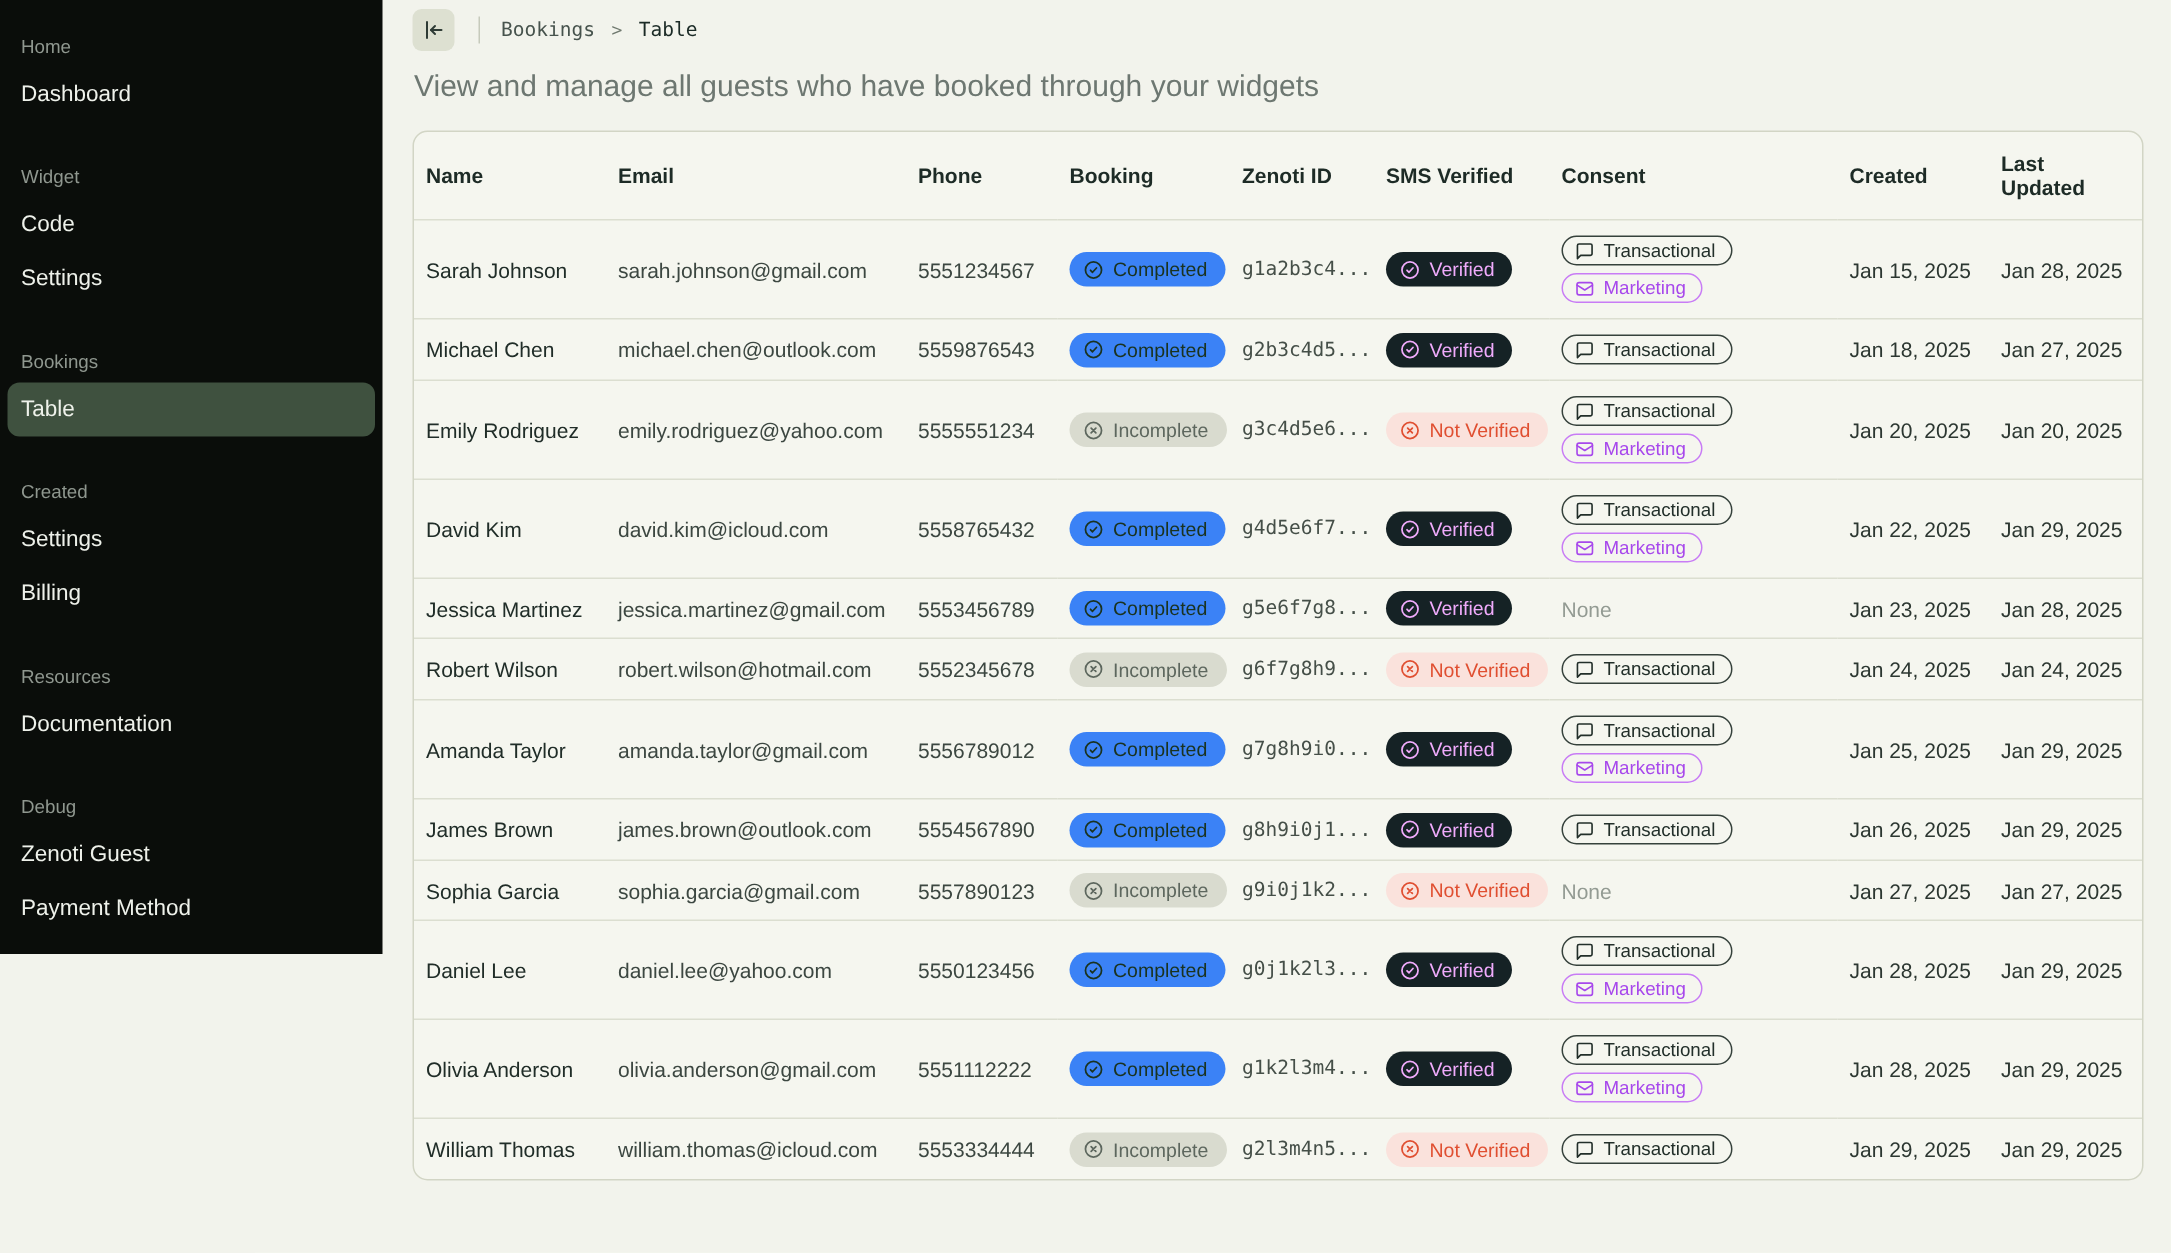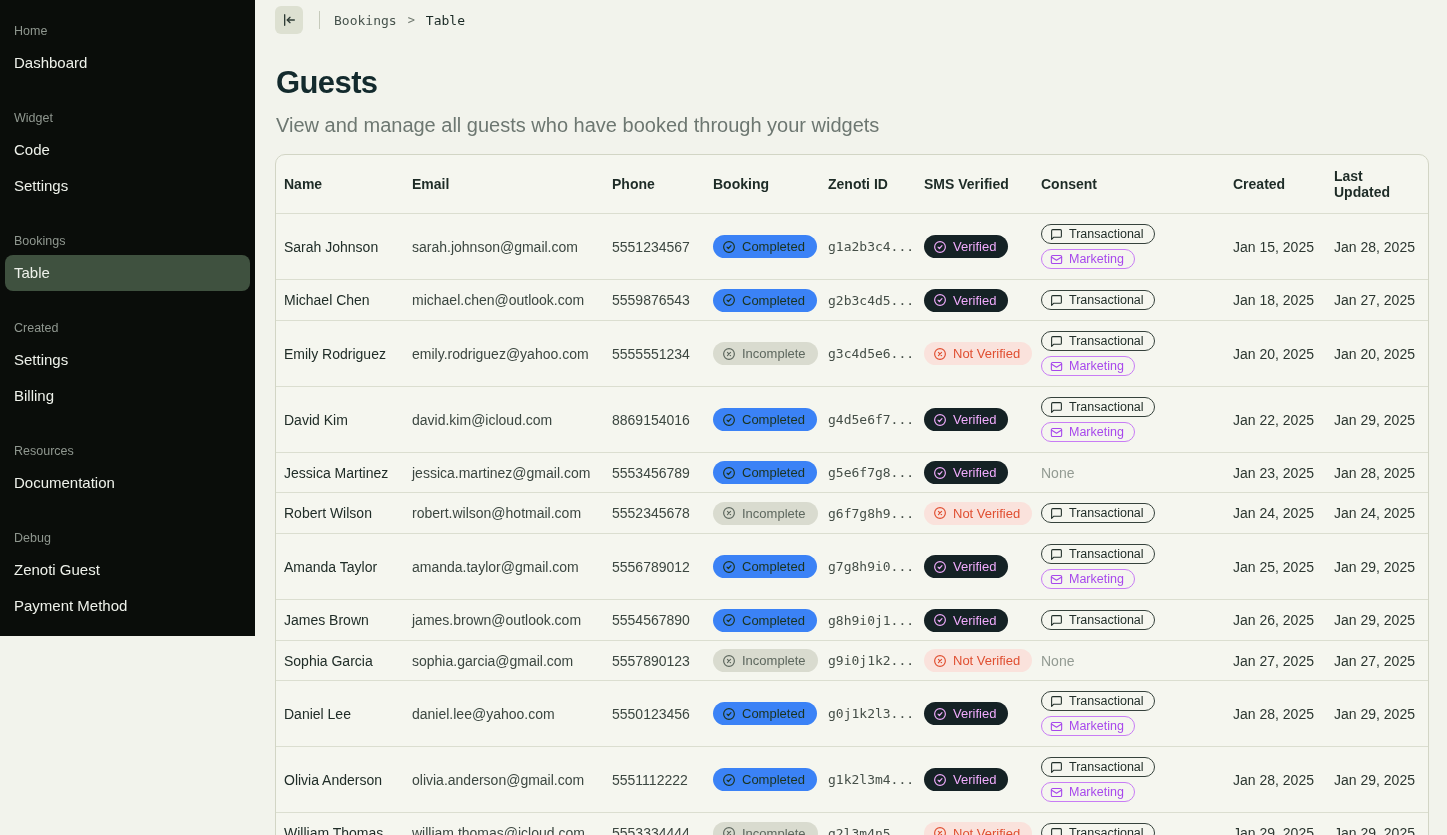--- a/index.html
+++ b/index.html
@@ -147,21 +147,20 @@
         </span>
     </button>
     <div class="tb-divider"></div>
     <nav class="breadcrumb">
       <span class="crumb">Bookings</span>
       <span class="crumb-sep">&gt;</span>
       <span class="crumb-current">Table</span>
     </nav>
   </div>
 
-  <h1 class="page-title">Guests</h1>
   <p class="page-subtitle">View and manage all guests who have booked through your widgets</p>
 
   <div class="table-card">
     <table>
       <colgroup>
         <col style="width:128px">
           <col style="width:200px">
           <col style="width:101px">
         <col style="width:115px">
           <col style="width:96px">
@@ -290,21 +289,21 @@
                   <span>Marketing</span>
                 </span>
               </div>
             </td>
             <td class="c-date">Jan 20, 2025</td>
             <td class="c-date">Jan 20, 2025</td>
           </tr>
           <tr>
             <td class="c-name">David Kim</td>
             <td class="c-email">david.kim@icloud.com</td>
-            <td class="c-phone">8869154016</td>
+            <td class="c-phone">5558765432</td>
             <td class="c-booking"><span class="badge completed">
                 <svg viewBox="0 0 24 24" fill="none" stroke="currentColor" stroke-width="2" stroke-linecap="round" stroke-linejoin="round">
                   <circle cx="12" cy="12" r="9.2"></circle>
                   <path d="m8.6 12.3 2.3 2.3 4.5-4.9"></path>
                 </svg>
                 <span>Completed</span>
               </span></td>
             <td class="c-zen">g4d5e6f7...</td>
             <td class="c-sms"><span class="badge verified">
                 <svg viewBox="0 0 24 24" fill="none" stroke="currentColor" stroke-width="2" stroke-linecap="round" stroke-linejoin="round">

